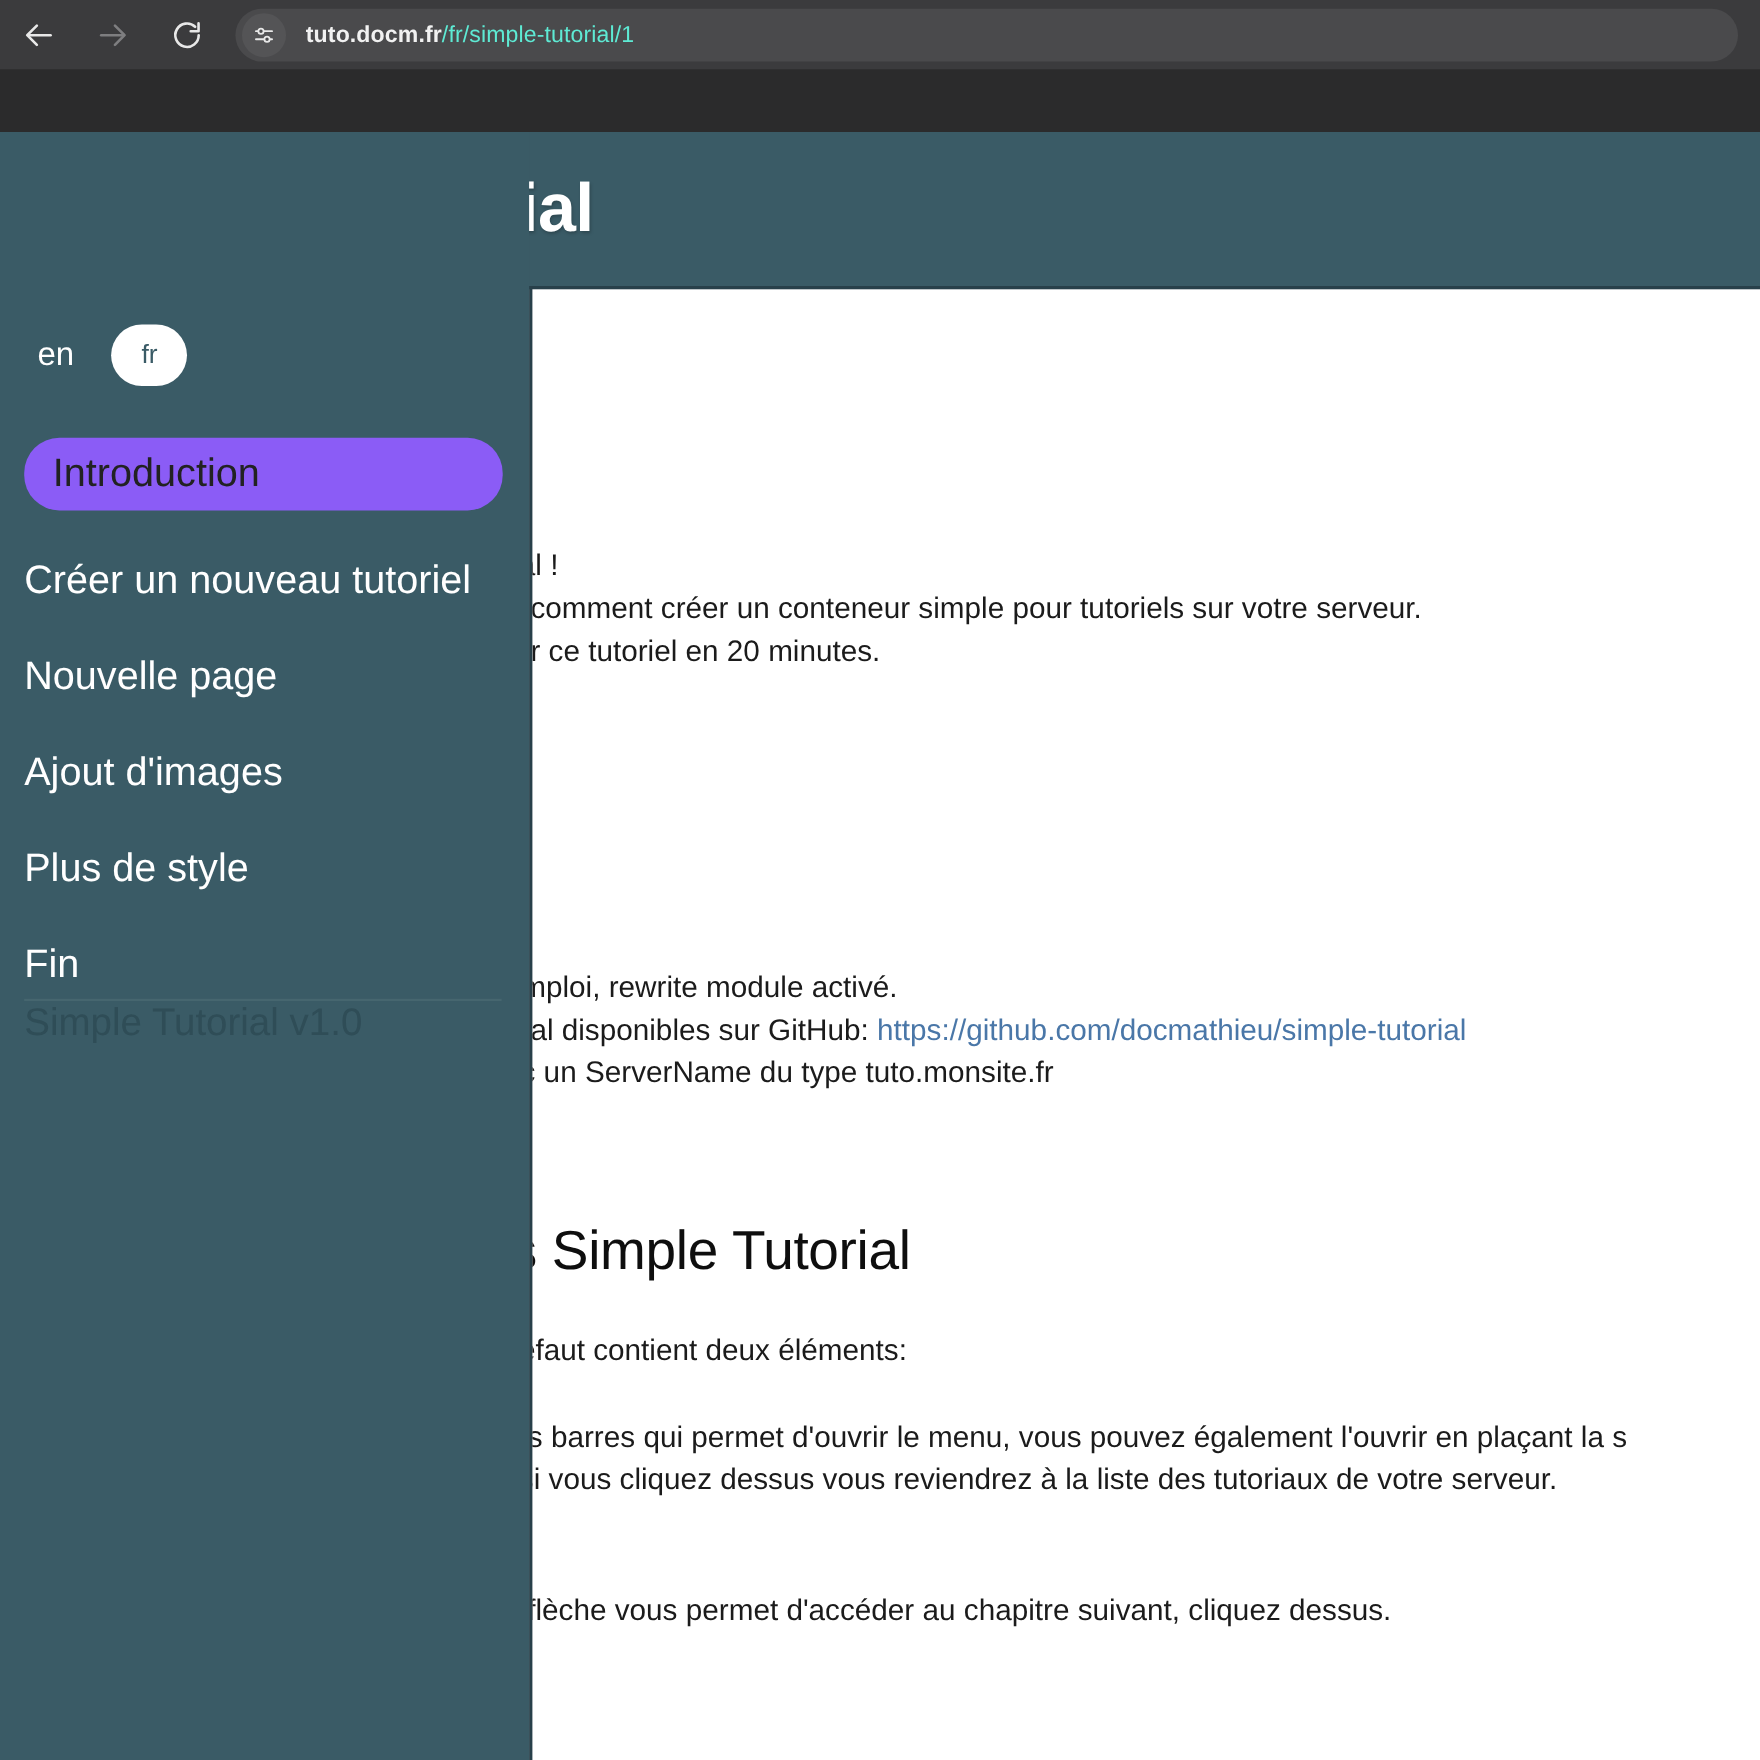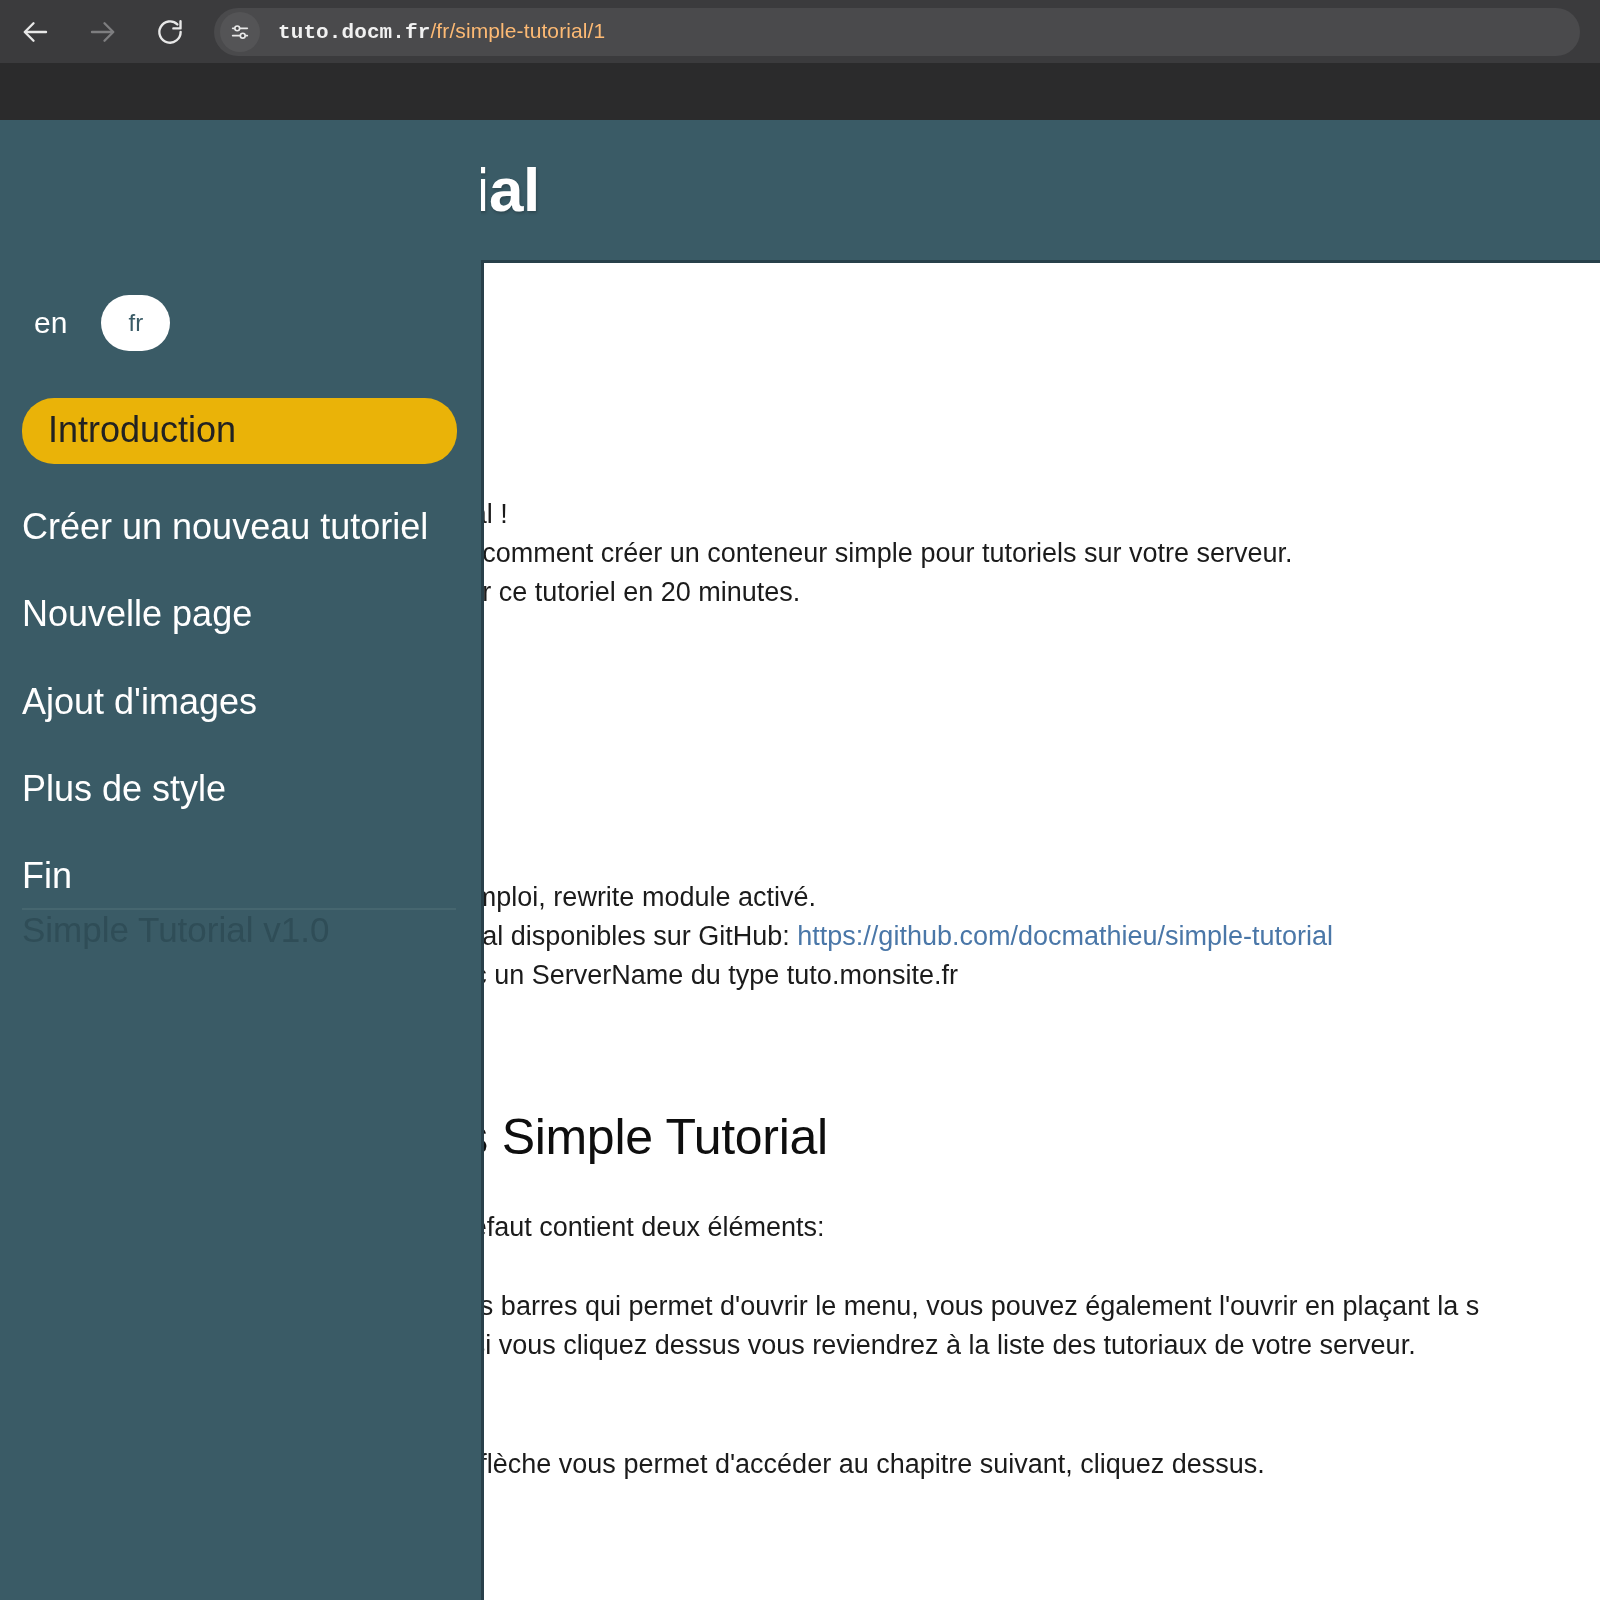--- a/index.html
+++ b/index.html
@@ -69,22 +69,22 @@
     justify-content: center;
     flex: 0 0 auto;
   }
   #url-text {
     margin-left: 18px;
     font-size: 21px;
     letter-spacing: 0.1px;
     white-space: nowrap;
     overflow: hidden;
   }
-  #url-domain { color: #f1f1f1; font-weight: 600; font-family: Liberation Mono, monospace; }
-  #url-path   { color: #fdba74; }
+  #url-domain { color: #f1f1f1; font-weight: 600; }
+  #url-path   { color: #5eead4; }
 
   
   #page {
     position: absolute;
     left: 0; top: 120px;
     width: 1600px; height: 1480px;
     background: #395c66;
   }
 
   
@@ -198,21 +198,21 @@
   }
   .nav-item {
     color: #ffffff;
     font-size: 36px;
     line-height: 1.34;
     padding-left: 22px;
     white-space: nowrap;
     margin-top: 39px;
   }
   .nav-item.active {
-    background: #eab308;
+    background: #8b5cf6;
     color: #222222;
     border-radius: 32px;
     margin: 0 24px 4px 22px;
     padding: 8px 0 10px 26px;
     width: 435px;
   }
 
   #sidebar-divider {
     position: absolute;
     left: 22px; top: 788px;

